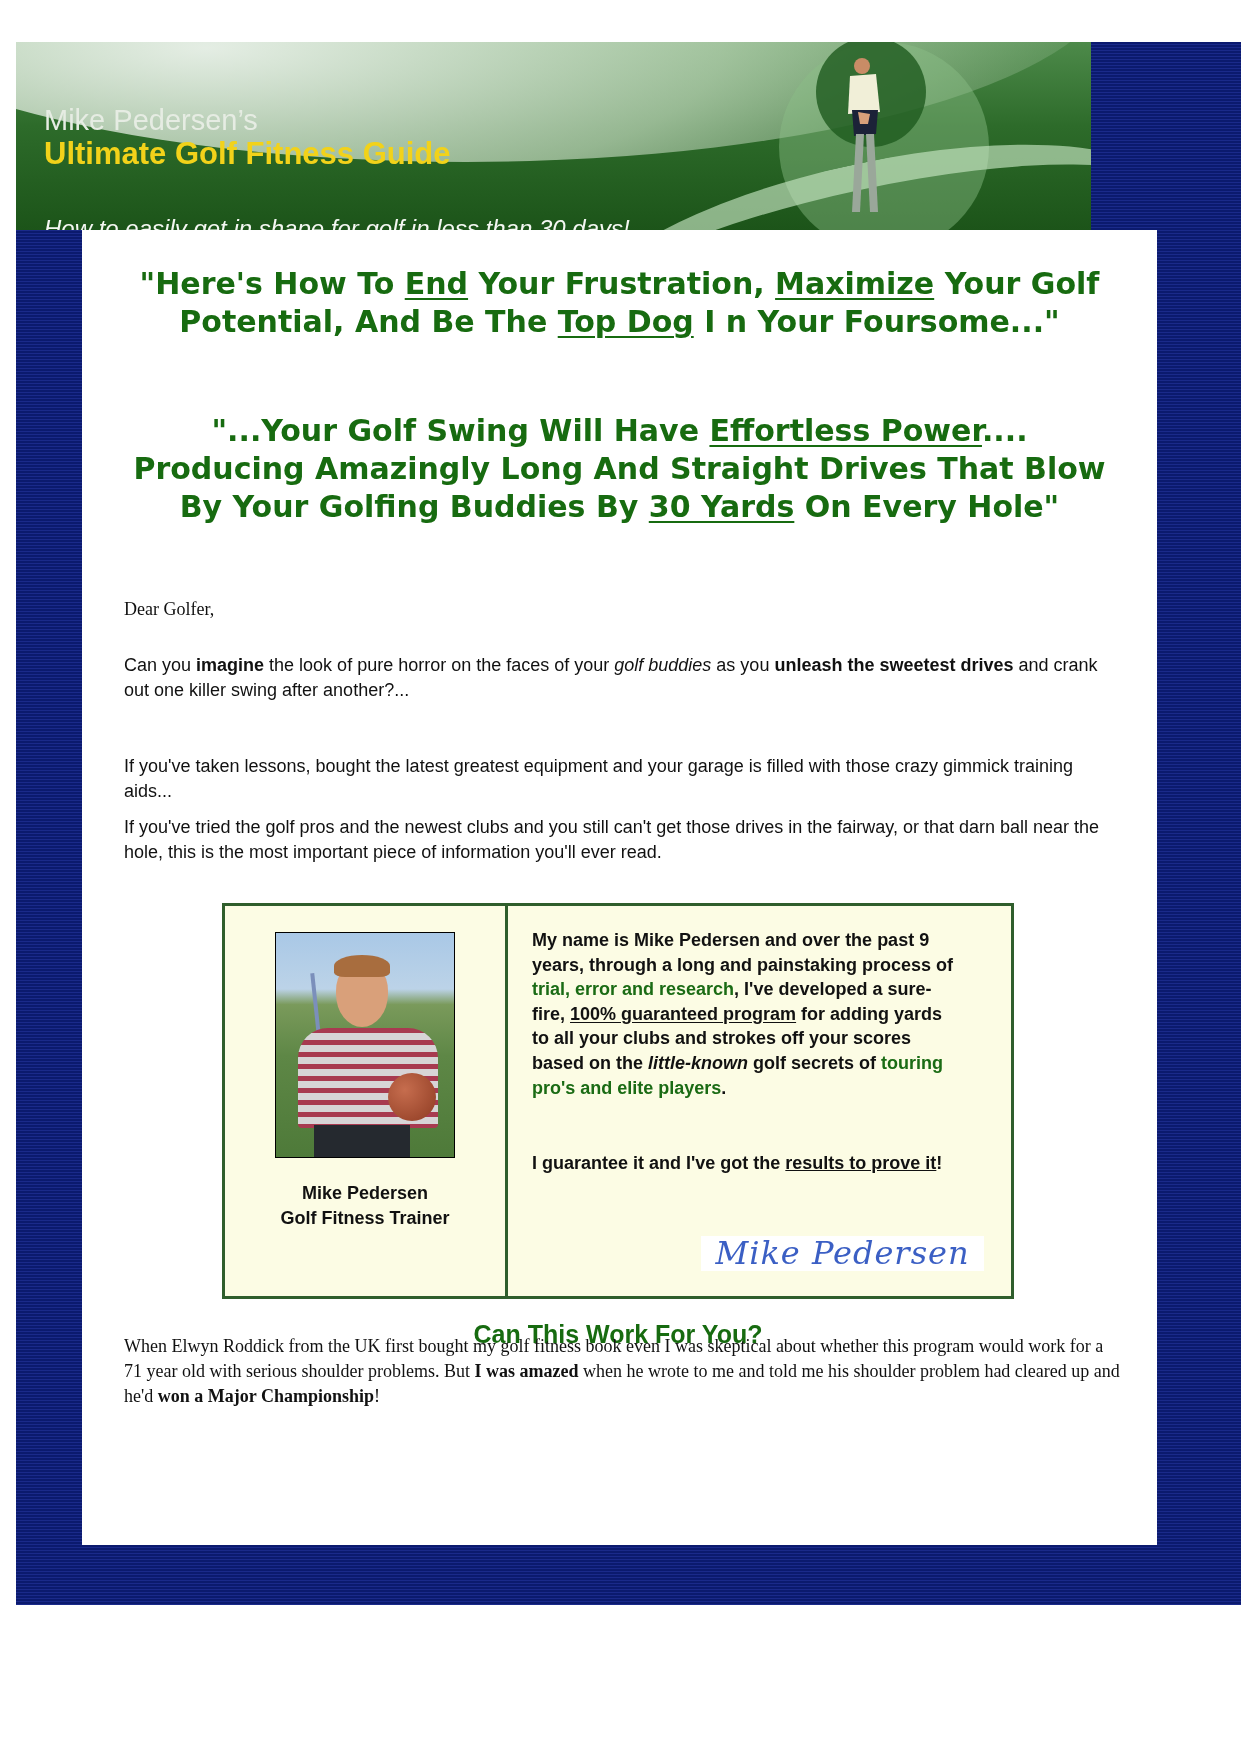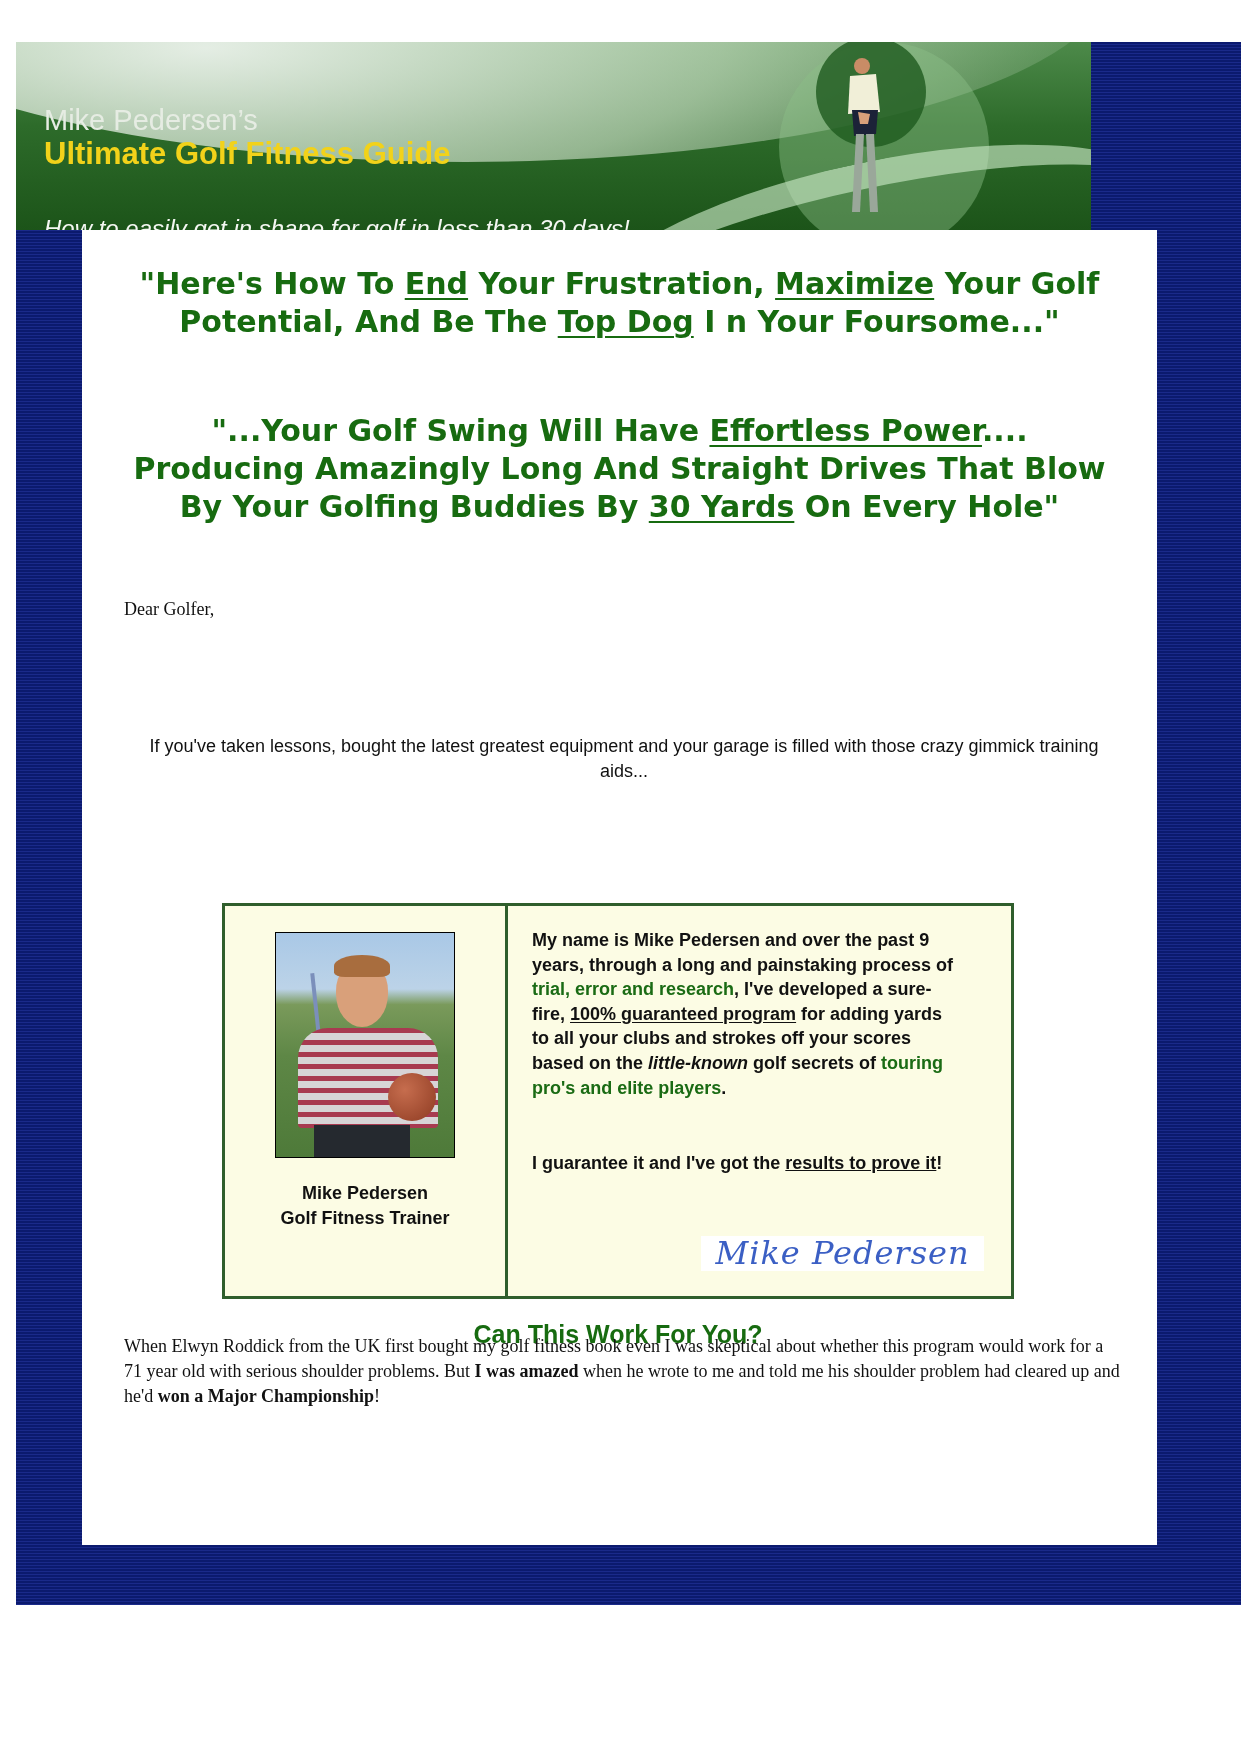--- a/index.html
+++ b/index.html
@@ -46,21 +46,21 @@
   }
   .headline u { text-decoration: underline; text-underline-offset: 4px; text-decoration-thickness: 2px; }
   .h1 { top: 35px; }
   .h2 { top: 182px; }
 
   .p {
     position: absolute; left: 42px; width: 1000px; font-size: 18px; line-height: 25px; color: #111; margin: 0;
   }
   .p1 { top: 367px; font-family: Liberation Serif, serif; }
   .p2 { top: 423px; }
-  .p3 { top: 504px; text-align: center; }
+  .p3 { top: 524px; }
   .p4 { top: 585px; }
 
   .callout {
     position: absolute; left: 140px; top: 673px; width: 786px; height: 390px;
     border: 3px solid #2f5e2c; background: #fcfce4; display: flex;
   }
   .callout-left {
     width: 280px; border-right: 3px solid #2f5e2c; position: relative;
   }
   .photo {
@@ -137,22 +137,26 @@
   <h1 class="headline h1">
     <span>"Here's How To </span><u>End</u><span> Your Frustration, </span><u>Maximize</u><span> Your Golf Potential, And Be The </span><u>Top Dog</u><span> I n Your Foursome..."</span>
   </h1>
 
   <h2 class="headline h2">
     <span>"...Your Golf Swing Will Have </span><u>Effortless Power</u><span>.... Producing Amazingly Long And Straight Drives That Blow By Your Golfing Buddies By </span><u>30 Yards</u><span> On Every Hole"</span>
   </h2>
 
   <p class="p p1">Dear Golfer,</p>
 
+  <p class="p p2">
+    <span>Can you </span><b>imagine</b><span> the look of pure horror on the faces of your </span><i>golf buddies</i><span> as you </span><b>unleash the sweetest drives</b><span> and crank out one killer swing after another?...</span>
+  </p>
 
   <p class="p p3">If you've taken lessons, bought the latest greatest equipment and your garage is filled with those crazy gimmick training aids...</p>
+  <p class="p p4">If you've tried the golf pros and the newest clubs and you still can't get those drives in the fairway, or that darn ball near the hole, this is the most important piece of information you'll ever read.</p>
 
   <div class="callout">
     <div class="callout-left">
       <div class="photo" title="Mike Pedersen holding a golf club and medicine ball">
         <div class="club"></div>
         <div class="shirt"></div>
         <div class="head"></div>
         <div class="hair"></div>
         <div class="pants"></div>
         <div class="ball"></div>

